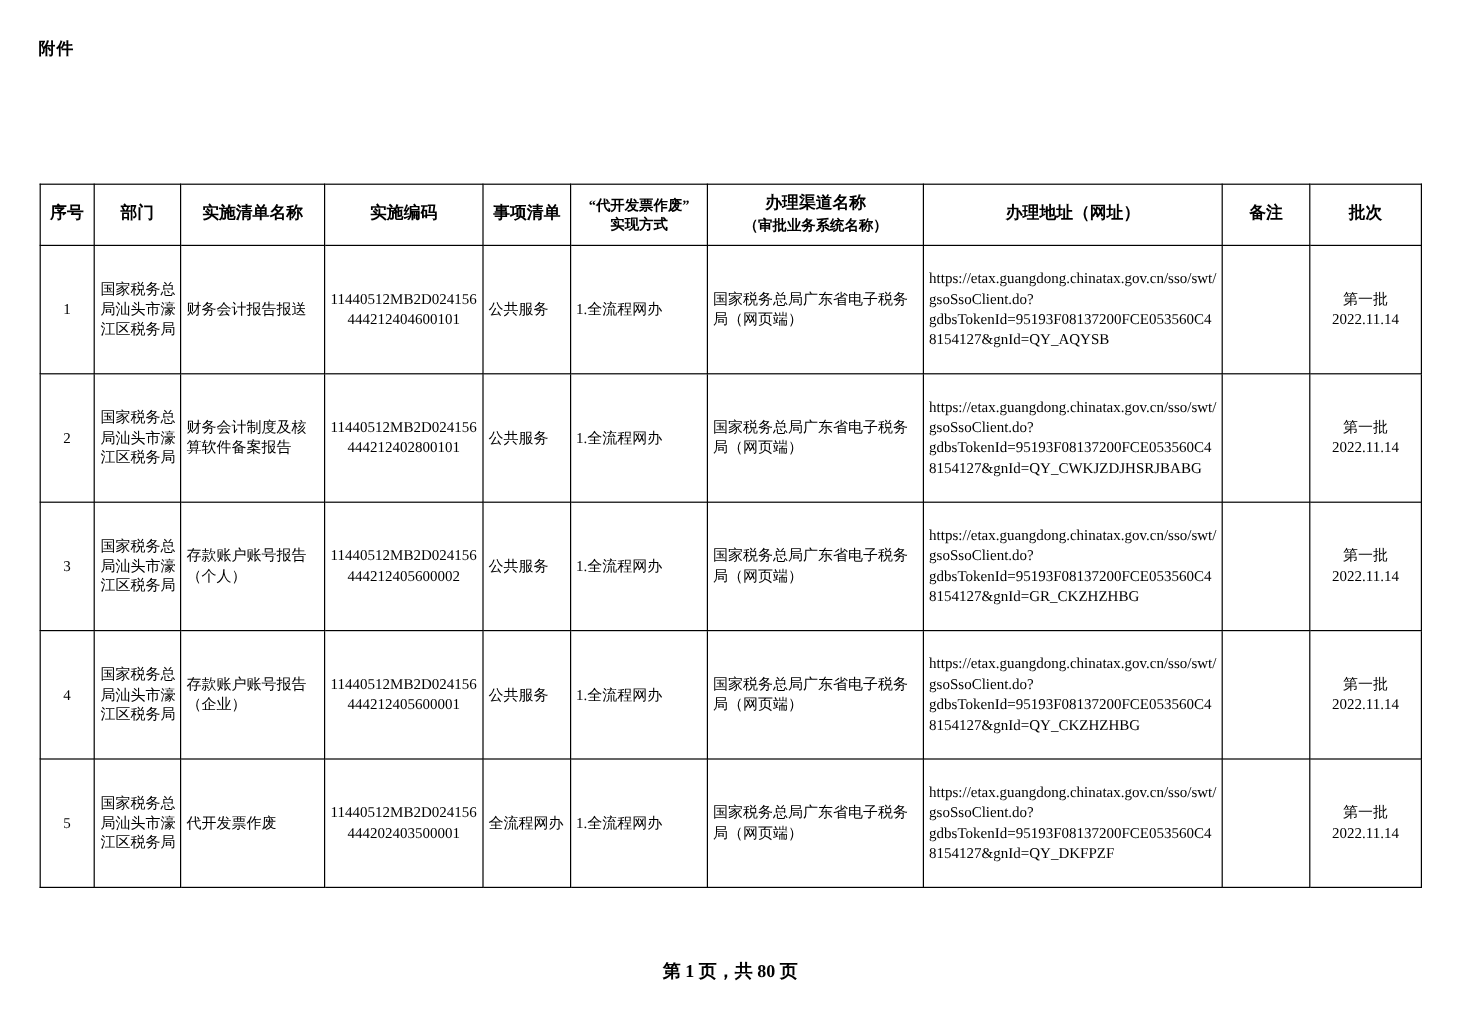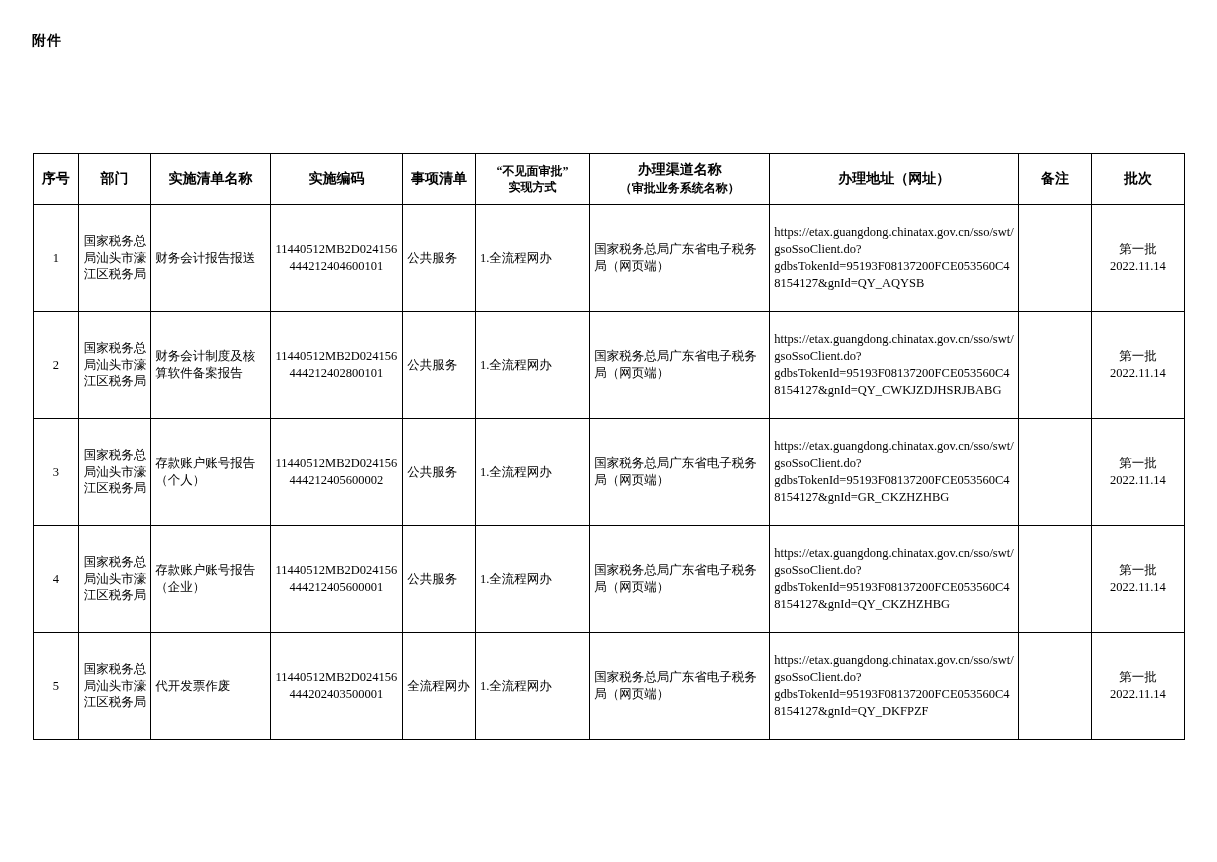--- a/index.html
+++ b/index.html
@@ -121,21 +121,21 @@
       <col style="width:92px">
     </colgroup>
     <thead>
       <tr>
         <th>序号</th>
         <th>部门</th>
         <th>实施清单名称</th>
         <th>实施编码</th>
         <th>事项清单</th>
         <th>
-          <span class="sub">“不见面审批”</span>
+          <span class="sub">“代开发票作废”</span>
           <span class="sub">实现方式</span>
         </th>
         <th>
           <span>办理渠道名称</span>
           <span class="sub">（审批业务系统名称）</span>
         </th>
         <th>办理地址（网址）</th>
         <th>备注</th>
         <th>批次</th>
       </tr>
@@ -212,14 +212,15 @@
         <td class="c-url">https://etax.guangdong.chinatax.gov.cn/sso/swt/gsoSsoClient.do?gdbsTokenId=95193F08137200FCE053560C48154127&amp;gnId=QY_DKFPZF</td>
         <td class="c-remark"></td>
         <td class="c-batch">
           <span class="batch-line">第一批</span>
           <span class="batch-line">2022.11.14</span>
         </td>
       </tr>
     </tbody>
   </table>
 
+  <div class="footer">第 1 页，共 80 页</div>
 
 </div>
 
 </body></html>

